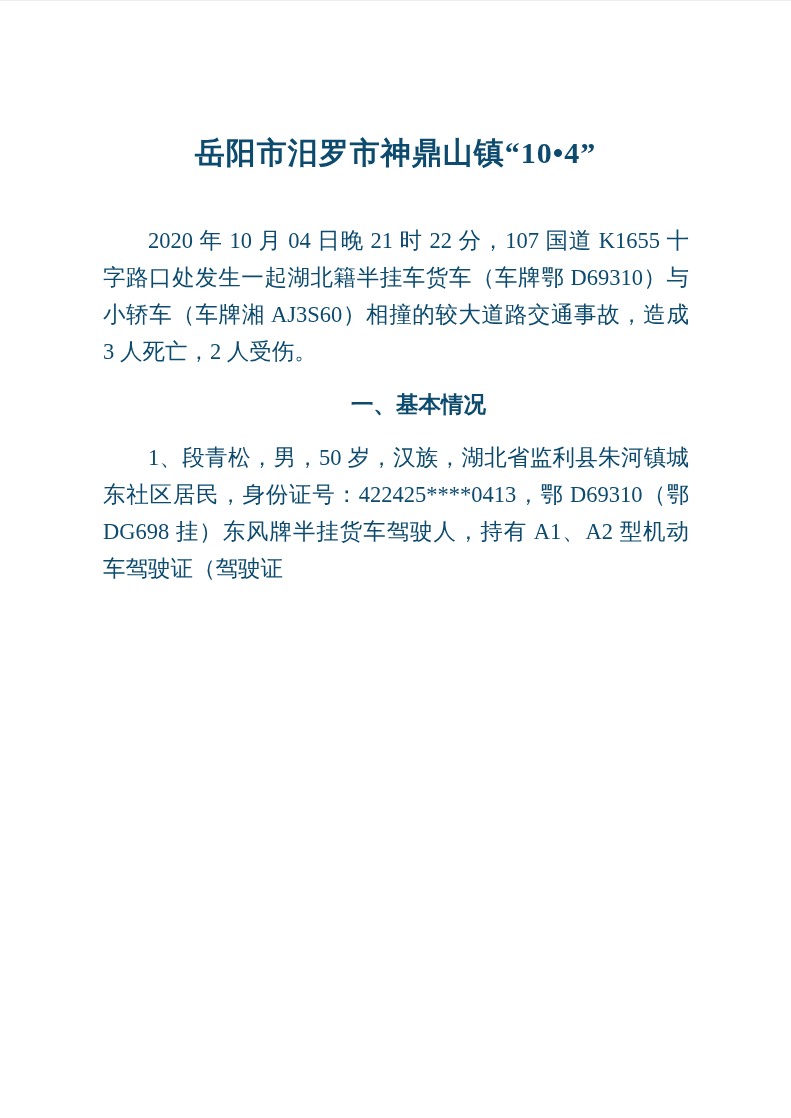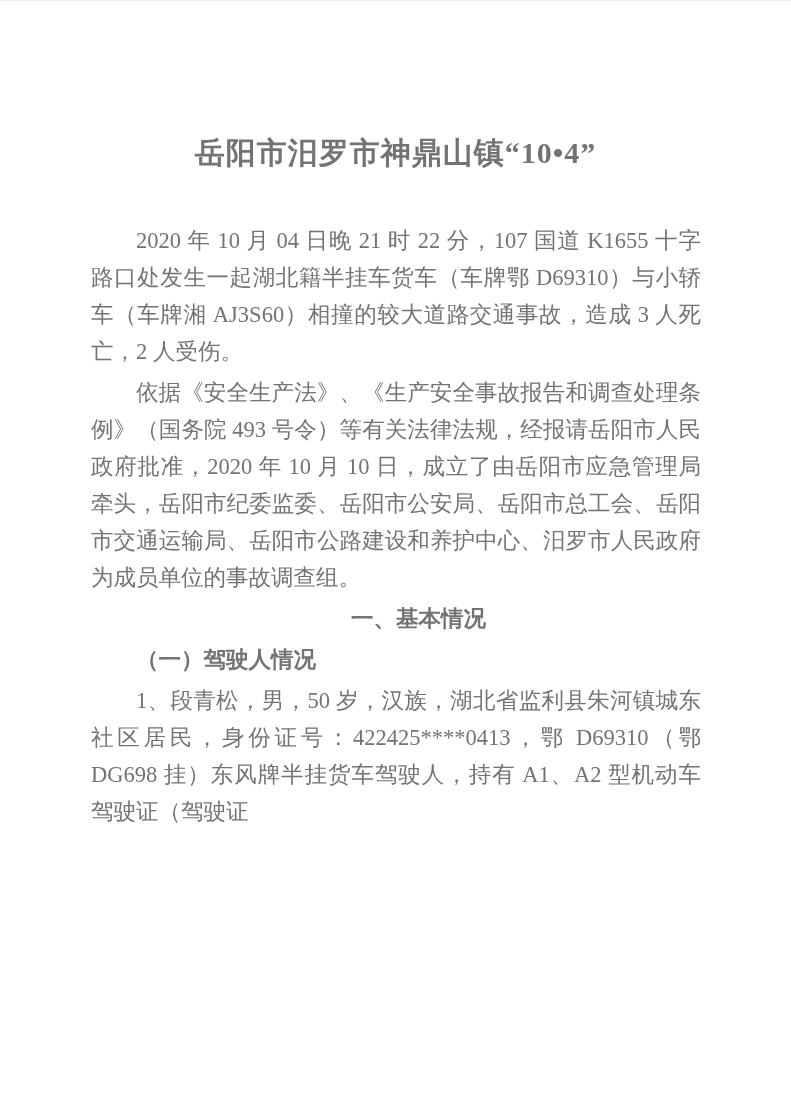--- a/index.html
+++ b/index.html
@@ -10,40 +10,40 @@
   .page {
     position: relative;
     width: 791px;
     height: 1118px;
     margin: 0 auto;
     background: #ffffff;
     overflow: hidden;
     box-sizing: border-box;
     border-top: 1px solid #ececec;
     font-family: "Liberation Serif", "DejaVu Serif", serif;
-    color: #737373;
+    color: #0c4a6e;
   }
   .doc-title {
     margin-top: 133px;
     text-align: center;
     font-weight: bold;
     font-size: 30px;
     line-height: 37px;
     letter-spacing: 1px;
   }
   .doc-body {
     margin: 51px 86px 0 87px;
     width: 618px;
     font-size: 22.5px;
     line-height: 37px;
     text-align: justify;
     text-justify: inter-ideograph;
   }
   .doc-body p {
-    margin: 4px;
+    margin: 16px;
     padding: 0;
     text-indent: 2em;
   }
   .para-body {
     font-family: "Liberation Serif", "DejaVu Serif", serif;
     font-weight: normal;
   }
   .para-heading-1 {
     font-family: "Liberation Sans", "DejaVu Sans", sans-serif;
     font-weight: bold;
@@ -59,19 +59,17 @@
 <body>
 
 <div class="page">
 
   <div class="doc-title">
     <div>岳阳市汨罗市神鼎山镇“10•4”</div>
   </div>
 
   <div class="doc-body">
     <p class="para-body">2020 年 10 月 04 日晚 21 时 22 分，107 国道 K1655 十字路口处发生一起湖北籍半挂车货车（车牌鄂 D69310）与小轿车（车牌湘 AJ3S60）相撞的较大道路交通事故，造成 3 人死亡，2 人受伤。</p>
-    <p class="para-body">依据《安全生产法》、《生产安全事故报告和调查处理条例》（国务院 493 号令）等有关法律法规，经报请岳阳市人民政府批准，2020 年 10 月 10 日，成立了由岳阳市应急管理局牵头，岳阳市纪委监委、岳阳市公安局、岳阳市总工会、岳阳市交通运输局、岳阳市公路建设和养护中心、汨罗市人民政府为成员单位的事故调查组。</p>
     <p class="para-heading-1">一、基本情况</p>
-    <p class="para-heading-2">（一）驾驶人情况</p>
     <p class="para-body">1、段青松，男，50 岁，汉族，湖北省监利县朱河镇城东社区居民，身份证号：422425****0413，鄂 D69310（鄂 DG698 挂）东风牌半挂货车驾驶人，持有 A1、A2 型机动车驾驶证（驾驶证</p>
   </div>
 
 </div>
 
 </body></html>

